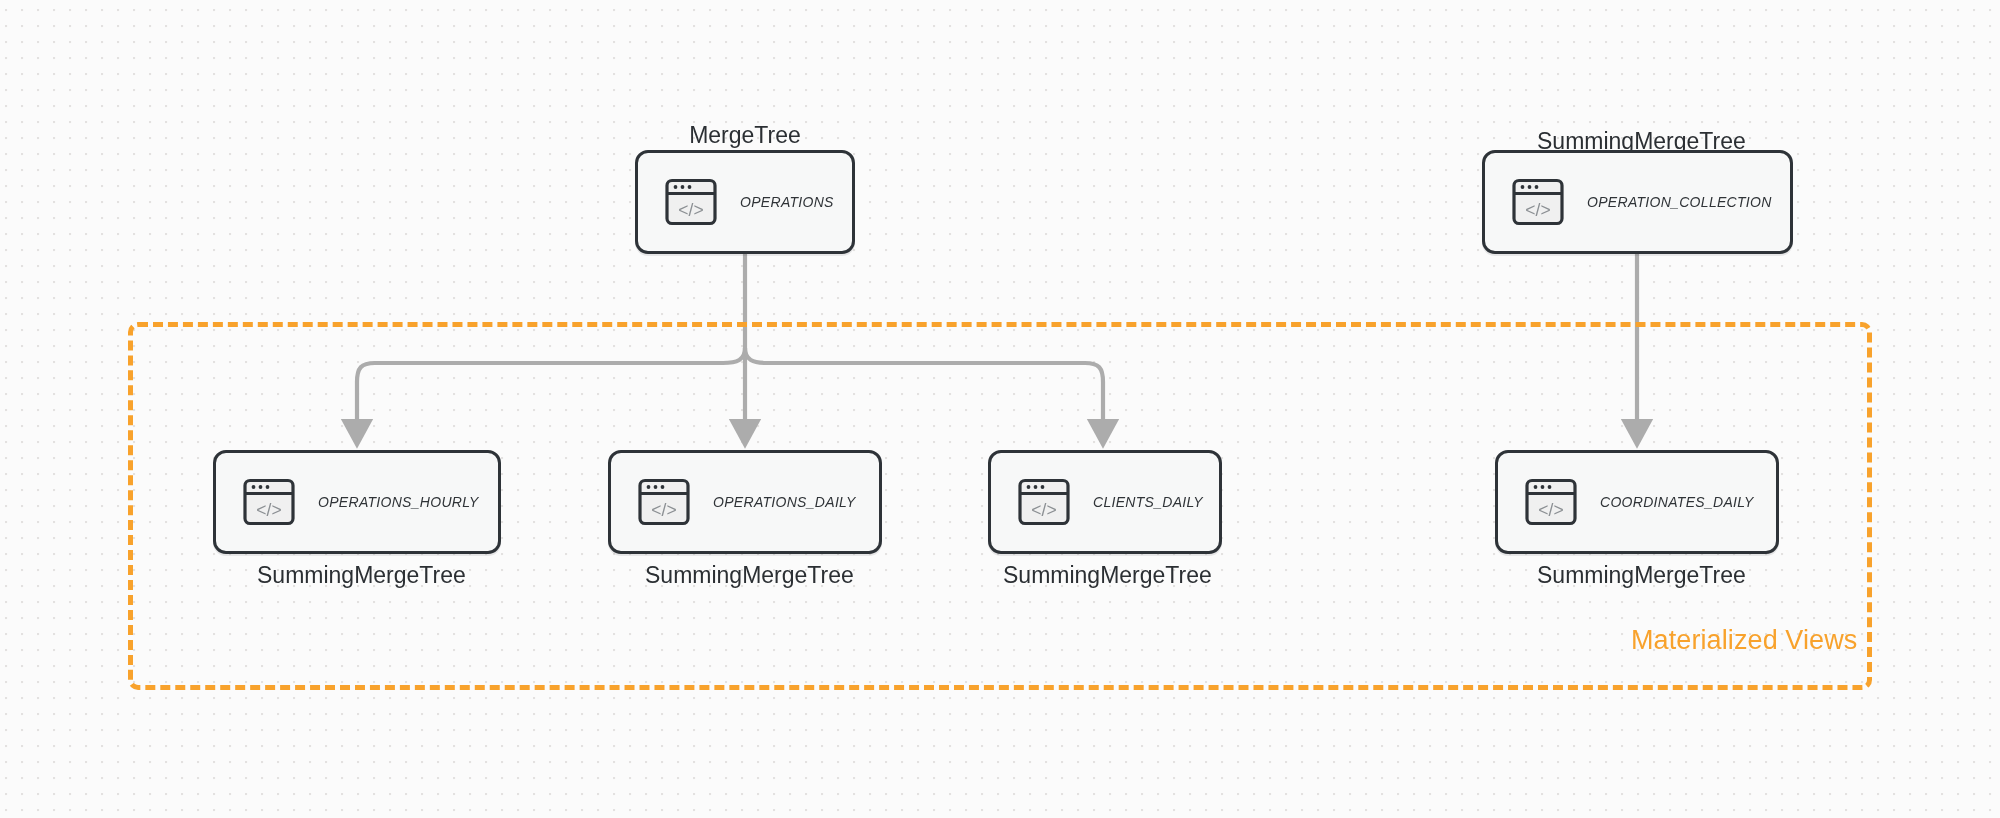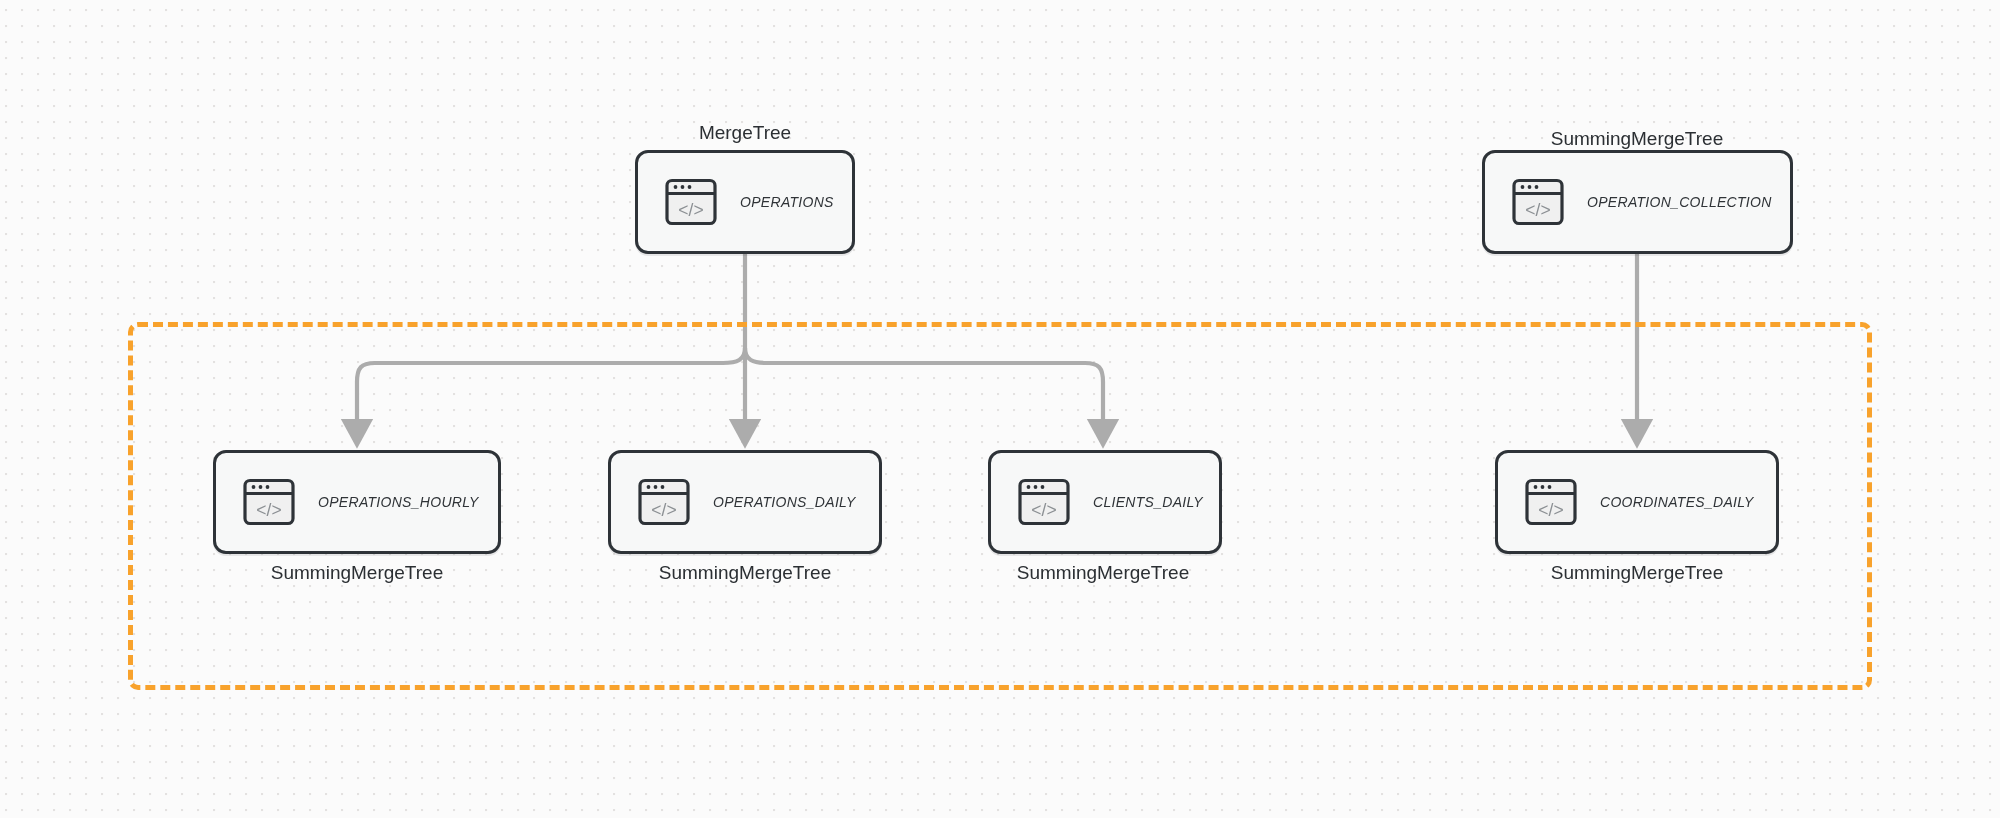--- a/index.html
+++ b/index.html
@@ -78,21 +78,21 @@
   .win-icon {
     flex: 0 0 auto;
     width: 54px;
     height: 54px;
     display: block;
   }
 
   
   .engine-caption {
     position: absolute;
-    font-size: 19px;
+    font-size: 23px;
     color: #2b2f33;
     white-space: nowrap;
     text-align: center;
   }
 </style>
 </head>
 <body>
 
 <div id="canvas">
 
@@ -108,20 +108,21 @@
     <path d="M745,348 C745,360 737,363 723,363 L375,363 C361,363 357,368 357,382 L357,432" fill="none" stroke="#acacac" stroke-width="4.2" stroke-linecap="butt" marker-end="url(#arrowhead)"></path>
 
     <path d="M745,348 L745,432" fill="none" stroke="#acacac" stroke-width="4.2" marker-end="url(#arrowhead)"></path>
 
     <path d="M745,348 C745,360 753,363 767,363 L1085,363 C1099,363 1103,368 1103,382 L1103,432" fill="none" stroke="#acacac" stroke-width="4.2" stroke-linecap="butt" marker-end="url(#arrowhead)"></path>
 
     <path d="M1637,253 L1637,432" fill="none" stroke="#acacac" stroke-width="4.2" marker-end="url(#arrowhead)"></path>
   </svg>
 
   <div class="group-box" style="left:128px; top:322px; width:1744px; height:368px;"></div>
+  <div class="group-label" style="left:1631px; top:625px;">Materialized Views</div>
 
   <div class="engine-caption" style="left:645px; top:122px; width:200px;">MergeTree</div>
   <div class="node" style="left:635px; top:150px; width:220px;">
     <div class="card">
       <svg class="win-icon" viewBox="0 0 54 54" xmlns="http://www.w3.org/2000/svg">
         <rect x="3" y="5.5" width="48" height="43" rx="5" ry="5" fill="#f0f0f0" stroke="#2e3338" stroke-width="3.2"></rect>
         <line x1="3" y1="18.5" x2="51" y2="18.5" stroke="#2e3338" stroke-width="3.2"></line>
         <circle cx="11.5" cy="12" r="1.9" fill="#2e3338"></circle>
         <circle cx="18.5" cy="12" r="1.9" fill="#2e3338"></circle>
         <circle cx="25.5" cy="12" r="1.9" fill="#2e3338"></circle>

